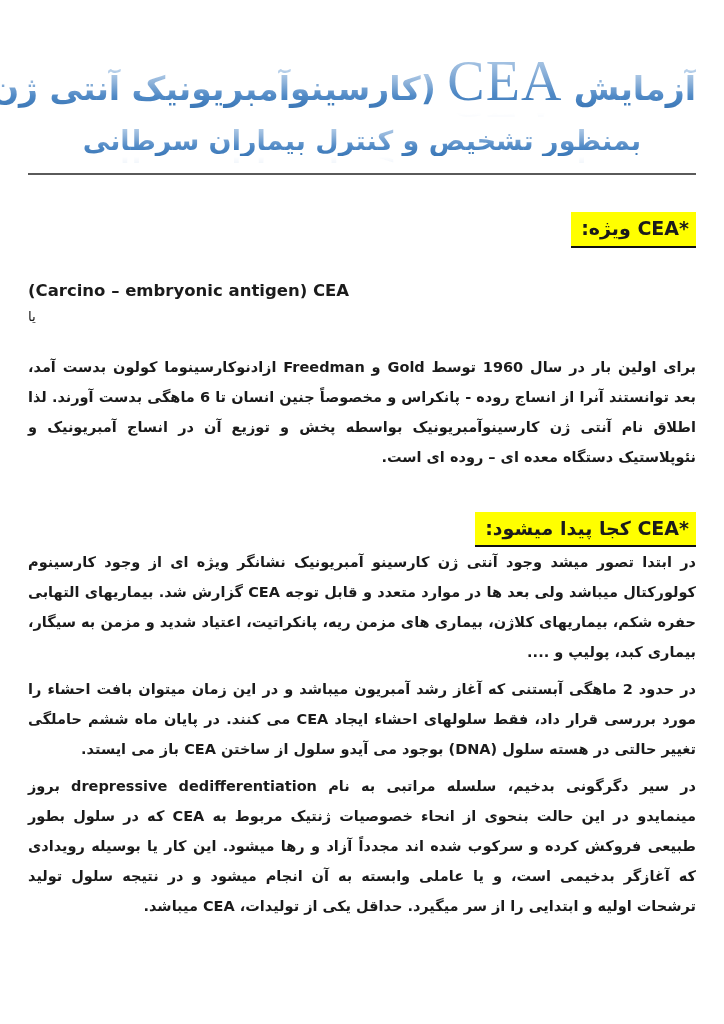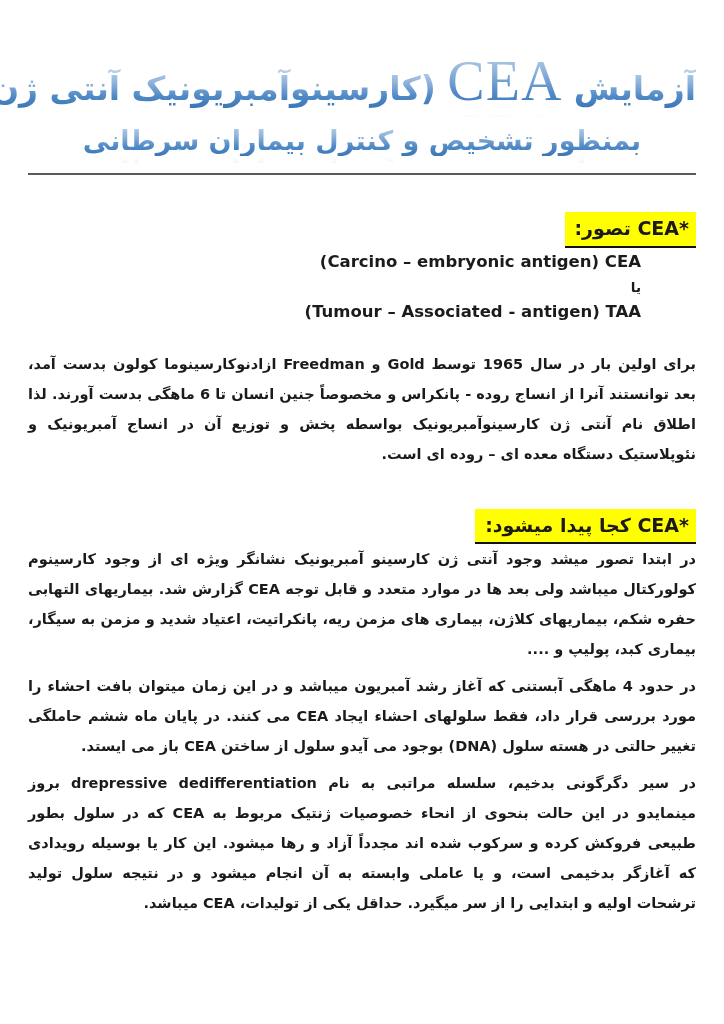--- a/index.html
+++ b/index.html
@@ -73,32 +73,32 @@
     font-weight:bold;
     padding:3px 7px 4px 10px;
     border-bottom:2.5px solid #111;
     line-height:1.4;
   }
   .h1-margin{margin:37px 0 0 0;}
   .h2-margin{margin:40px 0 0 0;}
   
   .synonyms{
     direction:ltr;
-    text-align:right;
+    text-align:left;
     padding-right:55px;
-    margin-top:1px;
+    margin-top:30px;
   }
   .syn-line{
     font-size:16.5px;
     font-weight:bold;
     line-height:26px;
   }
   .syn-or{
     font-size:13.5px;
-    font-weight:bold;
+    font-weight:normal;
     line-height:24px;
   }
   
   .para{
     font-size:14.5px;
     font-weight:bold;
     line-height:30px;
     text-align:justify;
     margin:0 0 7px 0;
     direction:rtl;
@@ -124,32 +124,31 @@
     </div>
     <div class="title-line2 grad" dir="rtl">بمنظور تشخیص و کنترل بیماران سرطانی</div>
     <div class="reflection refl2" aria-hidden="true">
       <span class="title-line2 grad" dir="rtl">بمنظور تشخیص و کنترل بیماران سرطانی</span>
     </div>
   </div>
 
   <hr class="rule">
 
   <div class="section-heading h1-margin" dir="rtl">
-    <span class="hl">*CEA تصور:</span>
+    <span class="hl">*CEA ویژه:</span>
   </div>
 
   <div class="synonyms">
     <div class="syn-line">(Carcino – embryonic antigen) CEA</div>
     <div class="syn-or">یا</div>
-    <div class="syn-line">(Tumour – Associated - antigen) TAA</div>
   </div>
 
-  <p class="para mt-p1">برای اولین بار در سال 1965 توسط Gold و Freedman ازادنوکارسینوما کولون بدست آمد، بعد توانستند آنرا از انساج روده - پانکراس و مخصوصاً جنین انسان تا 6 ماهگی بدست آورند. لذا اطلاق نام آنتی ژن کارسینوآمبریونیک بواسطه پخش و توزیع آن در انساج آمبریونیک و نئوپلاستیک دستگاه معده ای – روده ای است.</p>
+  <p class="para mt-p1">برای اولین بار در سال 1960 توسط Gold و Freedman ازادنوکارسینوما کولون بدست آمد، بعد توانستند آنرا از انساج روده - پانکراس و مخصوصاً جنین انسان تا 6 ماهگی بدست آورند. لذا اطلاق نام آنتی ژن کارسینوآمبریونیک بواسطه پخش و توزیع آن در انساج آمبریونیک و نئوپلاستیک دستگاه معده ای – روده ای است.</p>
 
   <div class="section-heading h2-margin" dir="rtl">
     <span class="hl">*CEA کجا پیدا میشود:</span>
   </div>
 
   <p class="para mt-p2">در ابتدا تصور میشد وجود آنتی ژن کارسینو آمبریونیک نشانگر ویژه ای از وجود کارسینوم کولورکتال میباشد ولی بعد ها در موارد متعدد و قابل توجه CEA گزارش شد. بیماریهای التهابی حفره شکم، بیماریهای کلاژن، بیماری های مزمن ریه، پانکراتیت، اعتیاد شدید و مزمن به سیگار، بیماری کبد، پولیپ و ....</p>
-  <p class="para">در حدود 4 ماهگی آبستنی که آغاز رشد آمبریون میباشد و در این زمان میتوان بافت احشاء را مورد بررسی قرار داد، فقط سلولهای احشاء ایجاد CEA می کنند. در پایان ماه ششم حاملگی تغییر حالتی در هسته سلول (DNA) بوجود می آیدو سلول از ساختن CEA باز می ایستد.</p>
+  <p class="para">در حدود 2 ماهگی آبستنی که آغاز رشد آمبریون میباشد و در این زمان میتوان بافت احشاء را مورد بررسی قرار داد، فقط سلولهای احشاء ایجاد CEA می کنند. در پایان ماه ششم حاملگی تغییر حالتی در هسته سلول (DNA) بوجود می آیدو سلول از ساختن CEA باز می ایستد.</p>
   <p class="para">در سیر دگرگونی بدخیم، سلسله مراتبی به نام drepressive dedifferentiation بروز مینمایدو در این حالت بنحوی از انحاء خصوصیات ژنتیک مربوط به CEA که در سلول بطور طبیعی فروکش کرده و سرکوب شده اند مجدداً آزاد و رها میشود. این کار یا بوسیله رویدادی که آغازگر بدخیمی است، و یا عاملی وابسته به آن انجام میشود و در نتیجه سلول تولید ترشحات اولیه و ابتدایی را از سر میگیرد. حداقل یکی از تولیدات، CEA میباشد.</p>
 
 </div>
 
 </body></html>

